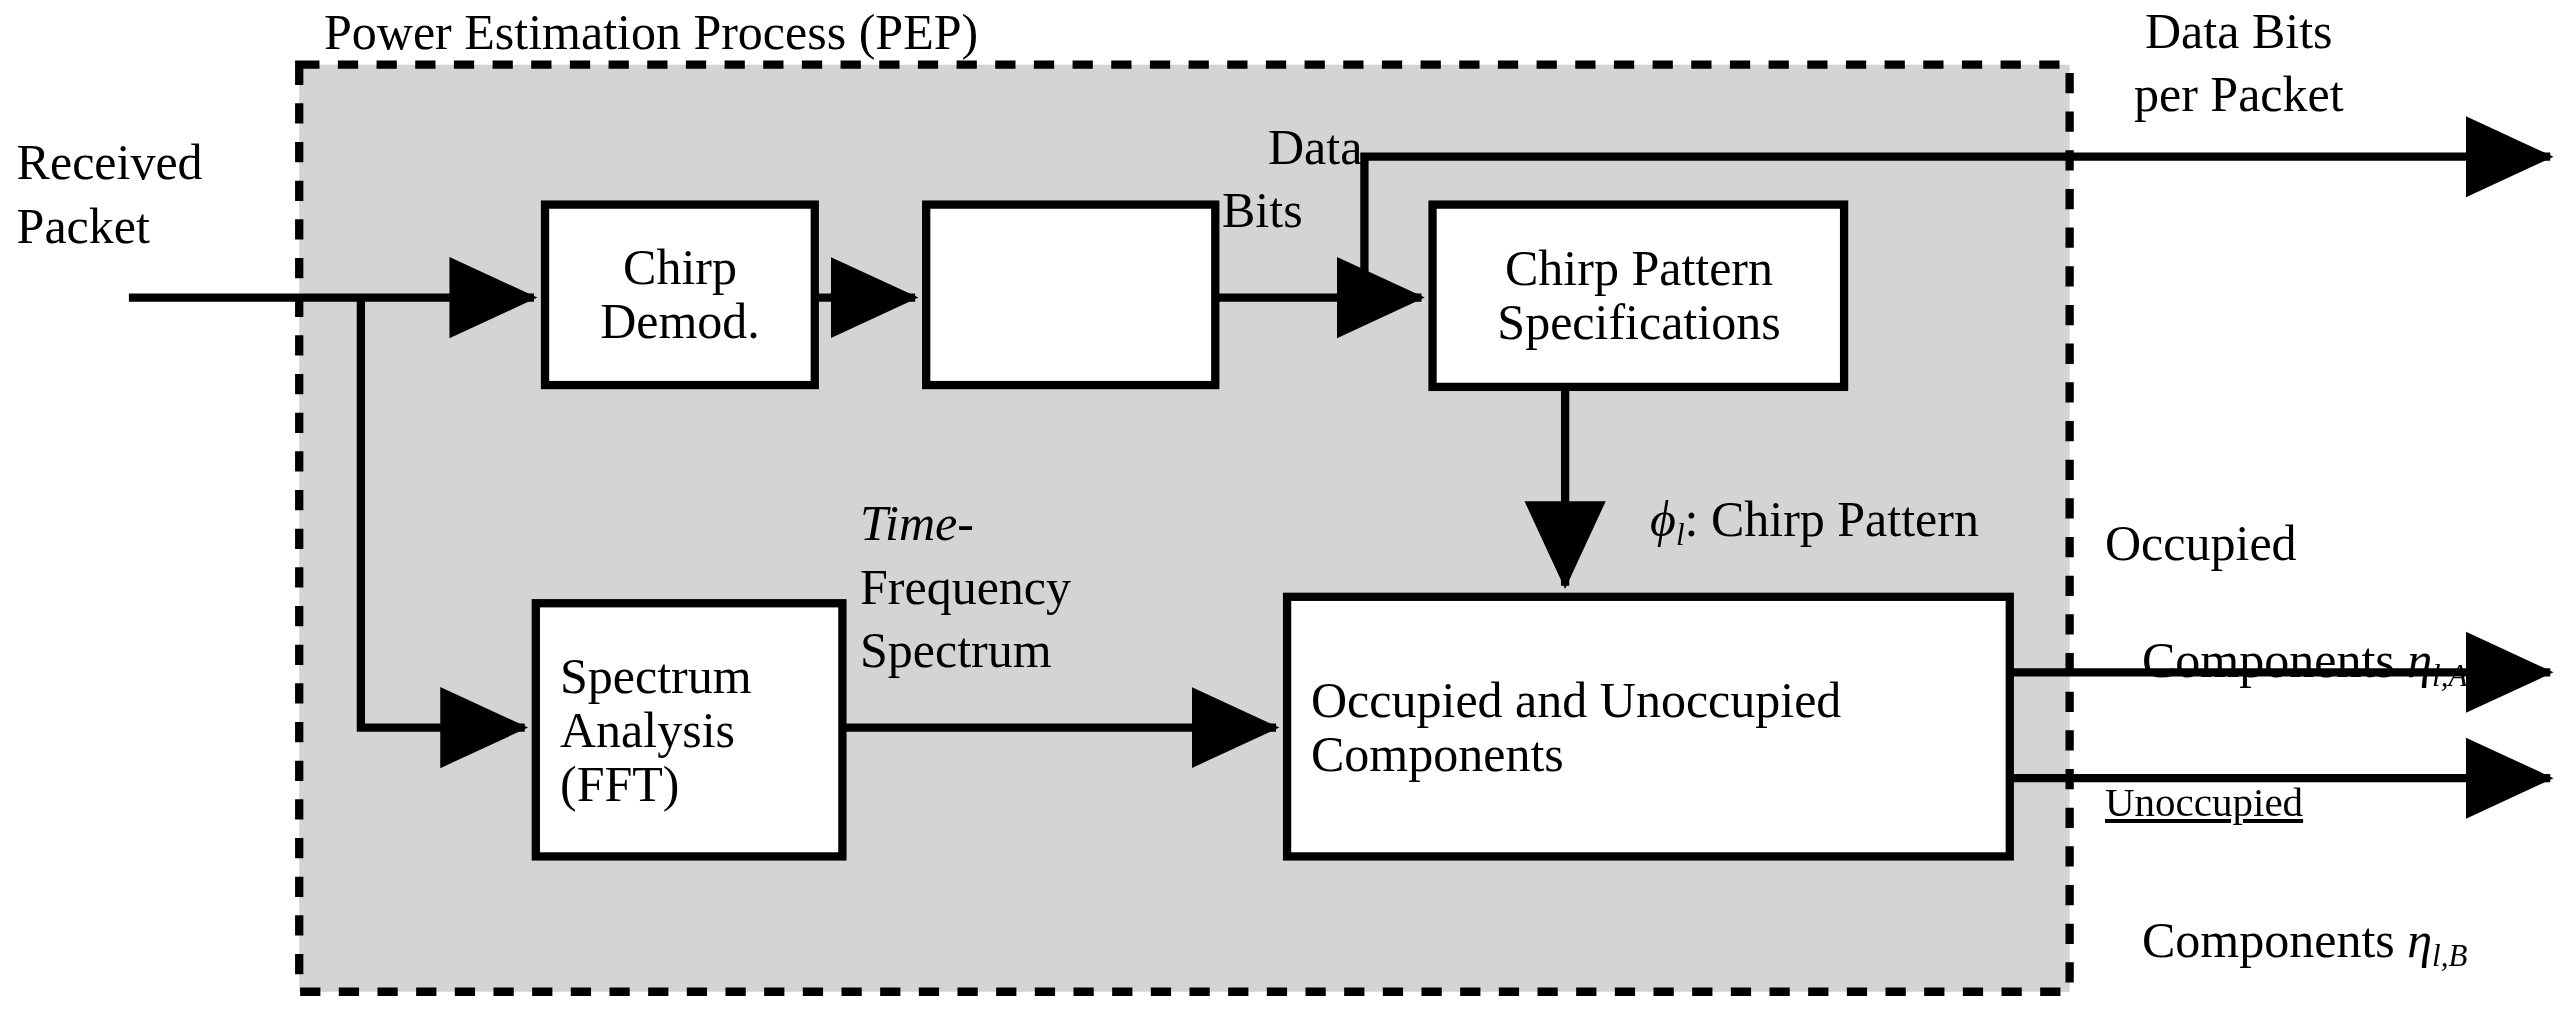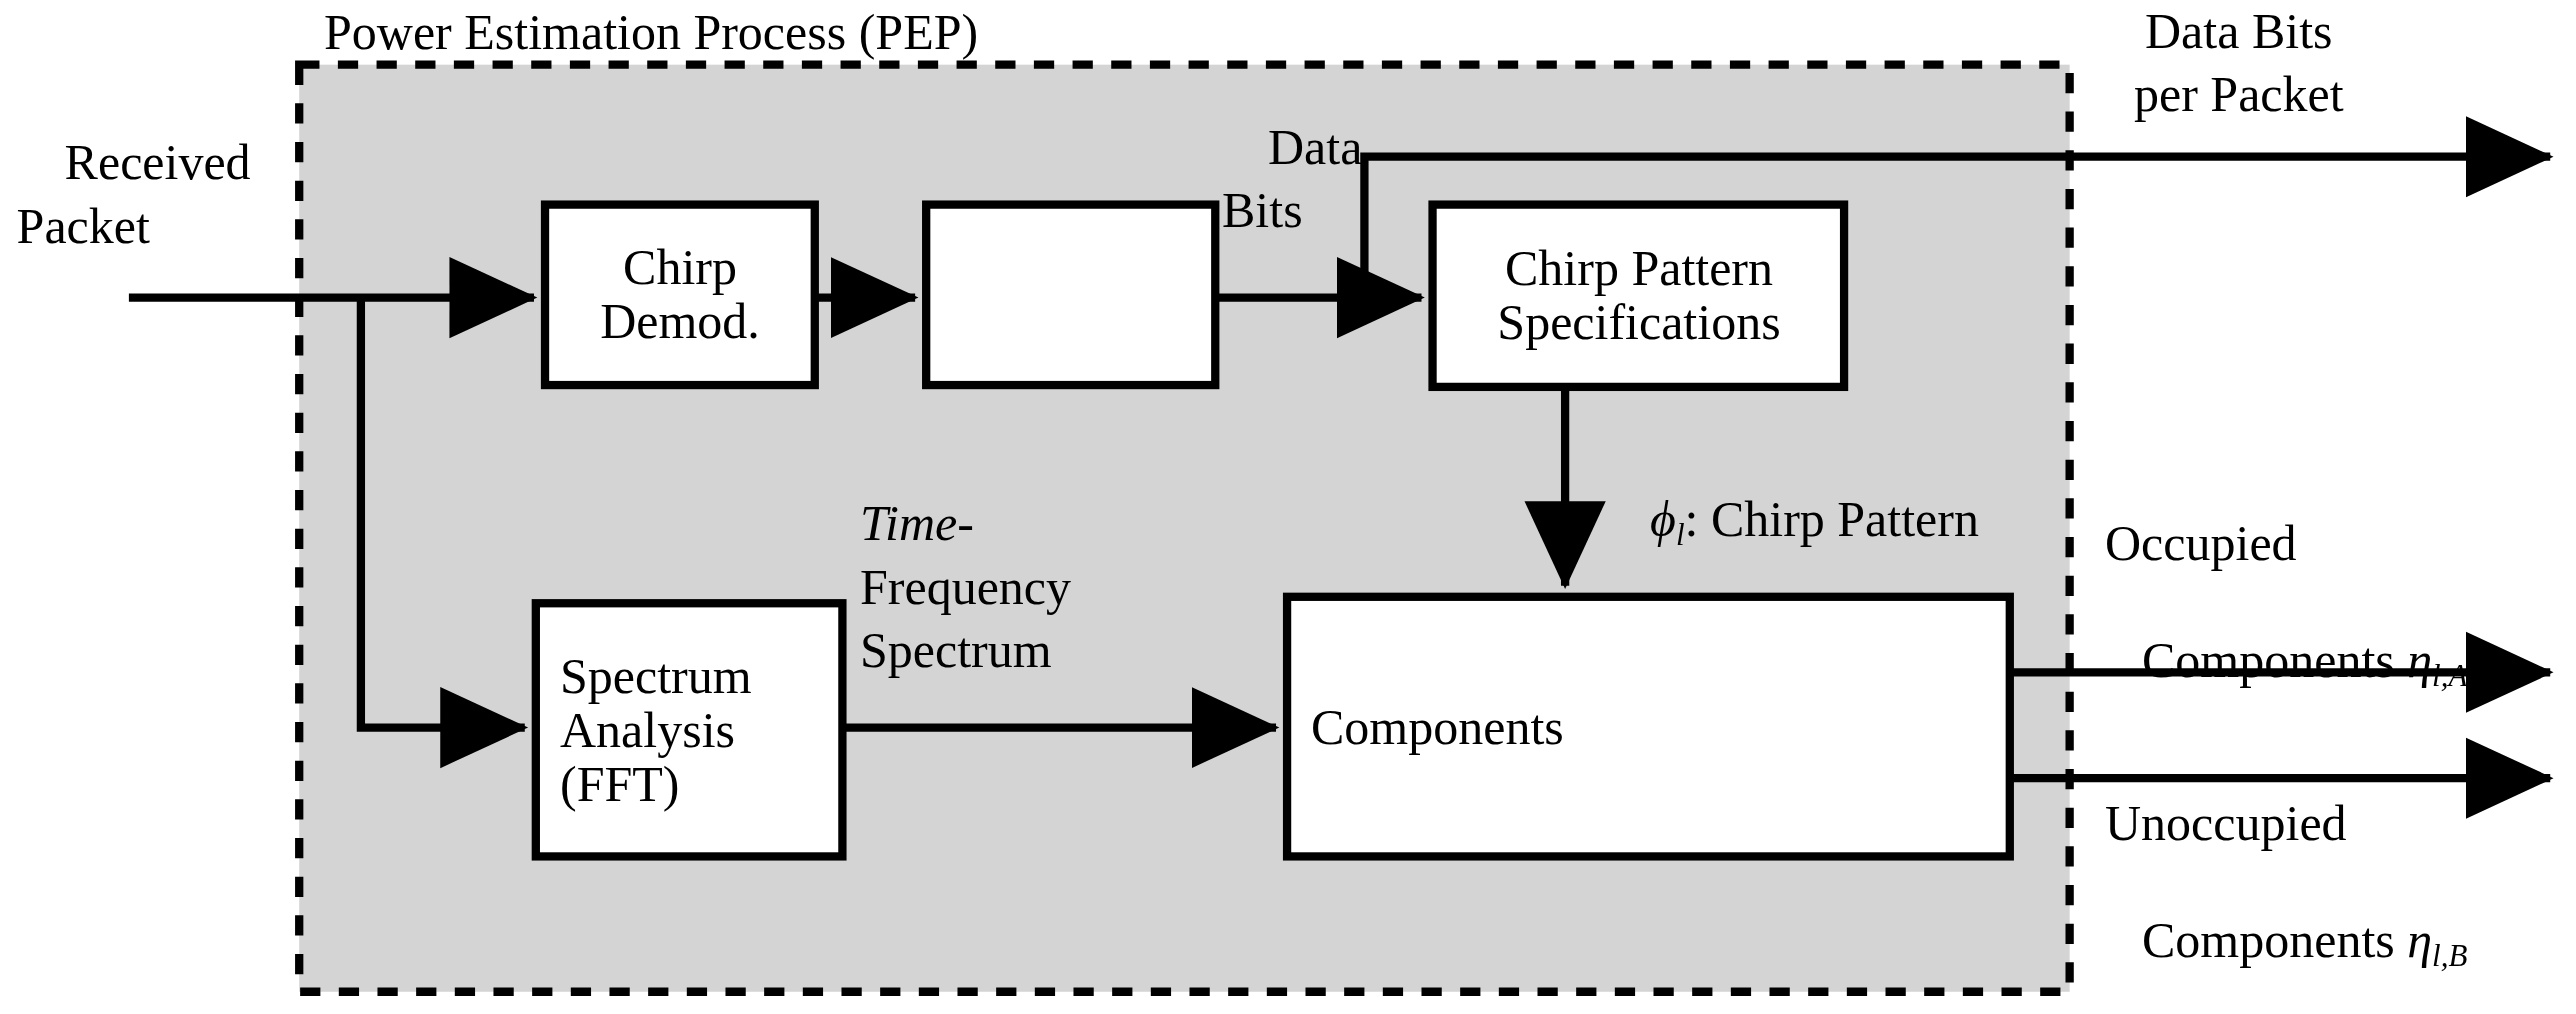--- a/index.html
+++ b/index.html
@@ -48,21 +48,21 @@
 
     <rect x="592" y="222" width="293" height="196" fill="#fff" stroke="#000" stroke-width="9"></rect>
     <rect x="1006" y="222" width="314" height="196" fill="#fff" stroke="#000" stroke-width="9"></rect>
     <rect x="1556" y="222" width="447" height="198" fill="#fff" stroke="#000" stroke-width="9"></rect>
     <rect x="582" y="655" width="333" height="275" fill="#fff" stroke="#000" stroke-width="9"></rect>
     <rect x="1398" y="648" width="785" height="282" fill="#fff" stroke="#000" stroke-width="9"></rect>
   </svg>
 
   <div class="lbl" style="left:324px;top:5.5px;font-size:50px;">Power Estimation Process (PEP)</div>
 
-  <div class="lbl" style="left:16.6px;top:136px;font-size:50px;margin-left:48px;">Received</div>
+  <div class="lbl" style="left:16.6px;top:136px;font-size:50px;">Received</div>
   <div class="lbl" style="left:16.6px;top:200px;font-size:50px;">Packet</div>
 
   <div class="lbl" style="left:2145px;top:4.6px;font-size:50px;">Data Bits</div>
   <div class="lbl" style="left:2134px;top:68px;font-size:50px;">per Packet</div>
 
   <div class="boxtxt ctr" style="left:545px;top:204px;width:270px;height:180px;font-size:50px;">
     <span>Chirp</span>
     <span>Demod.</span>
   </div>
 
@@ -83,27 +83,28 @@
   <div class="lbl" style="left:860px;top:561px;font-size:50px;">Frequency</div>
   <div class="lbl" style="left:860px;top:624px;font-size:50px;">Spectrum</div>
 
   <div class="boxtxt lft" style="left:560px;top:603px;width:276px;height:253px;font-size:50px;">
     <span>Spectrum</span>
     <span>Analysis</span>
     <span>(FFT)</span>
   </div>
 
   <div class="boxtxt lft" style="left:1311px;top:597px;width:690px;height:260px;font-size:50px;">
+    <span>Occupied and Unoccupied</span>
     <span>Components</span>
   </div>
 
   <div class="lbl" style="left:2105px;top:517px;font-size:50px;">Occupied</div>
   <div class="lbl" style="left:2092px;top:581px;font-size:50px;">
     <span>Components </span><span class="it">η</span><sub>l,A</sub>
   </div>
 
-  <div class="lbl" style="left:2105px;top:797px;font-size:50px;">Unoccupied</div>
+  <div class="lbl" style="left:2105px;top:781px;font-size:41px;text-decoration:underline;">Unoccupied</div>
   <div class="lbl" style="left:2092px;top:861px;font-size:50px;">
     <span>Components </span><span class="it">η</span><sub>l,B</sub>
   </div>
 
 </div>
 
 
 </body></html>

